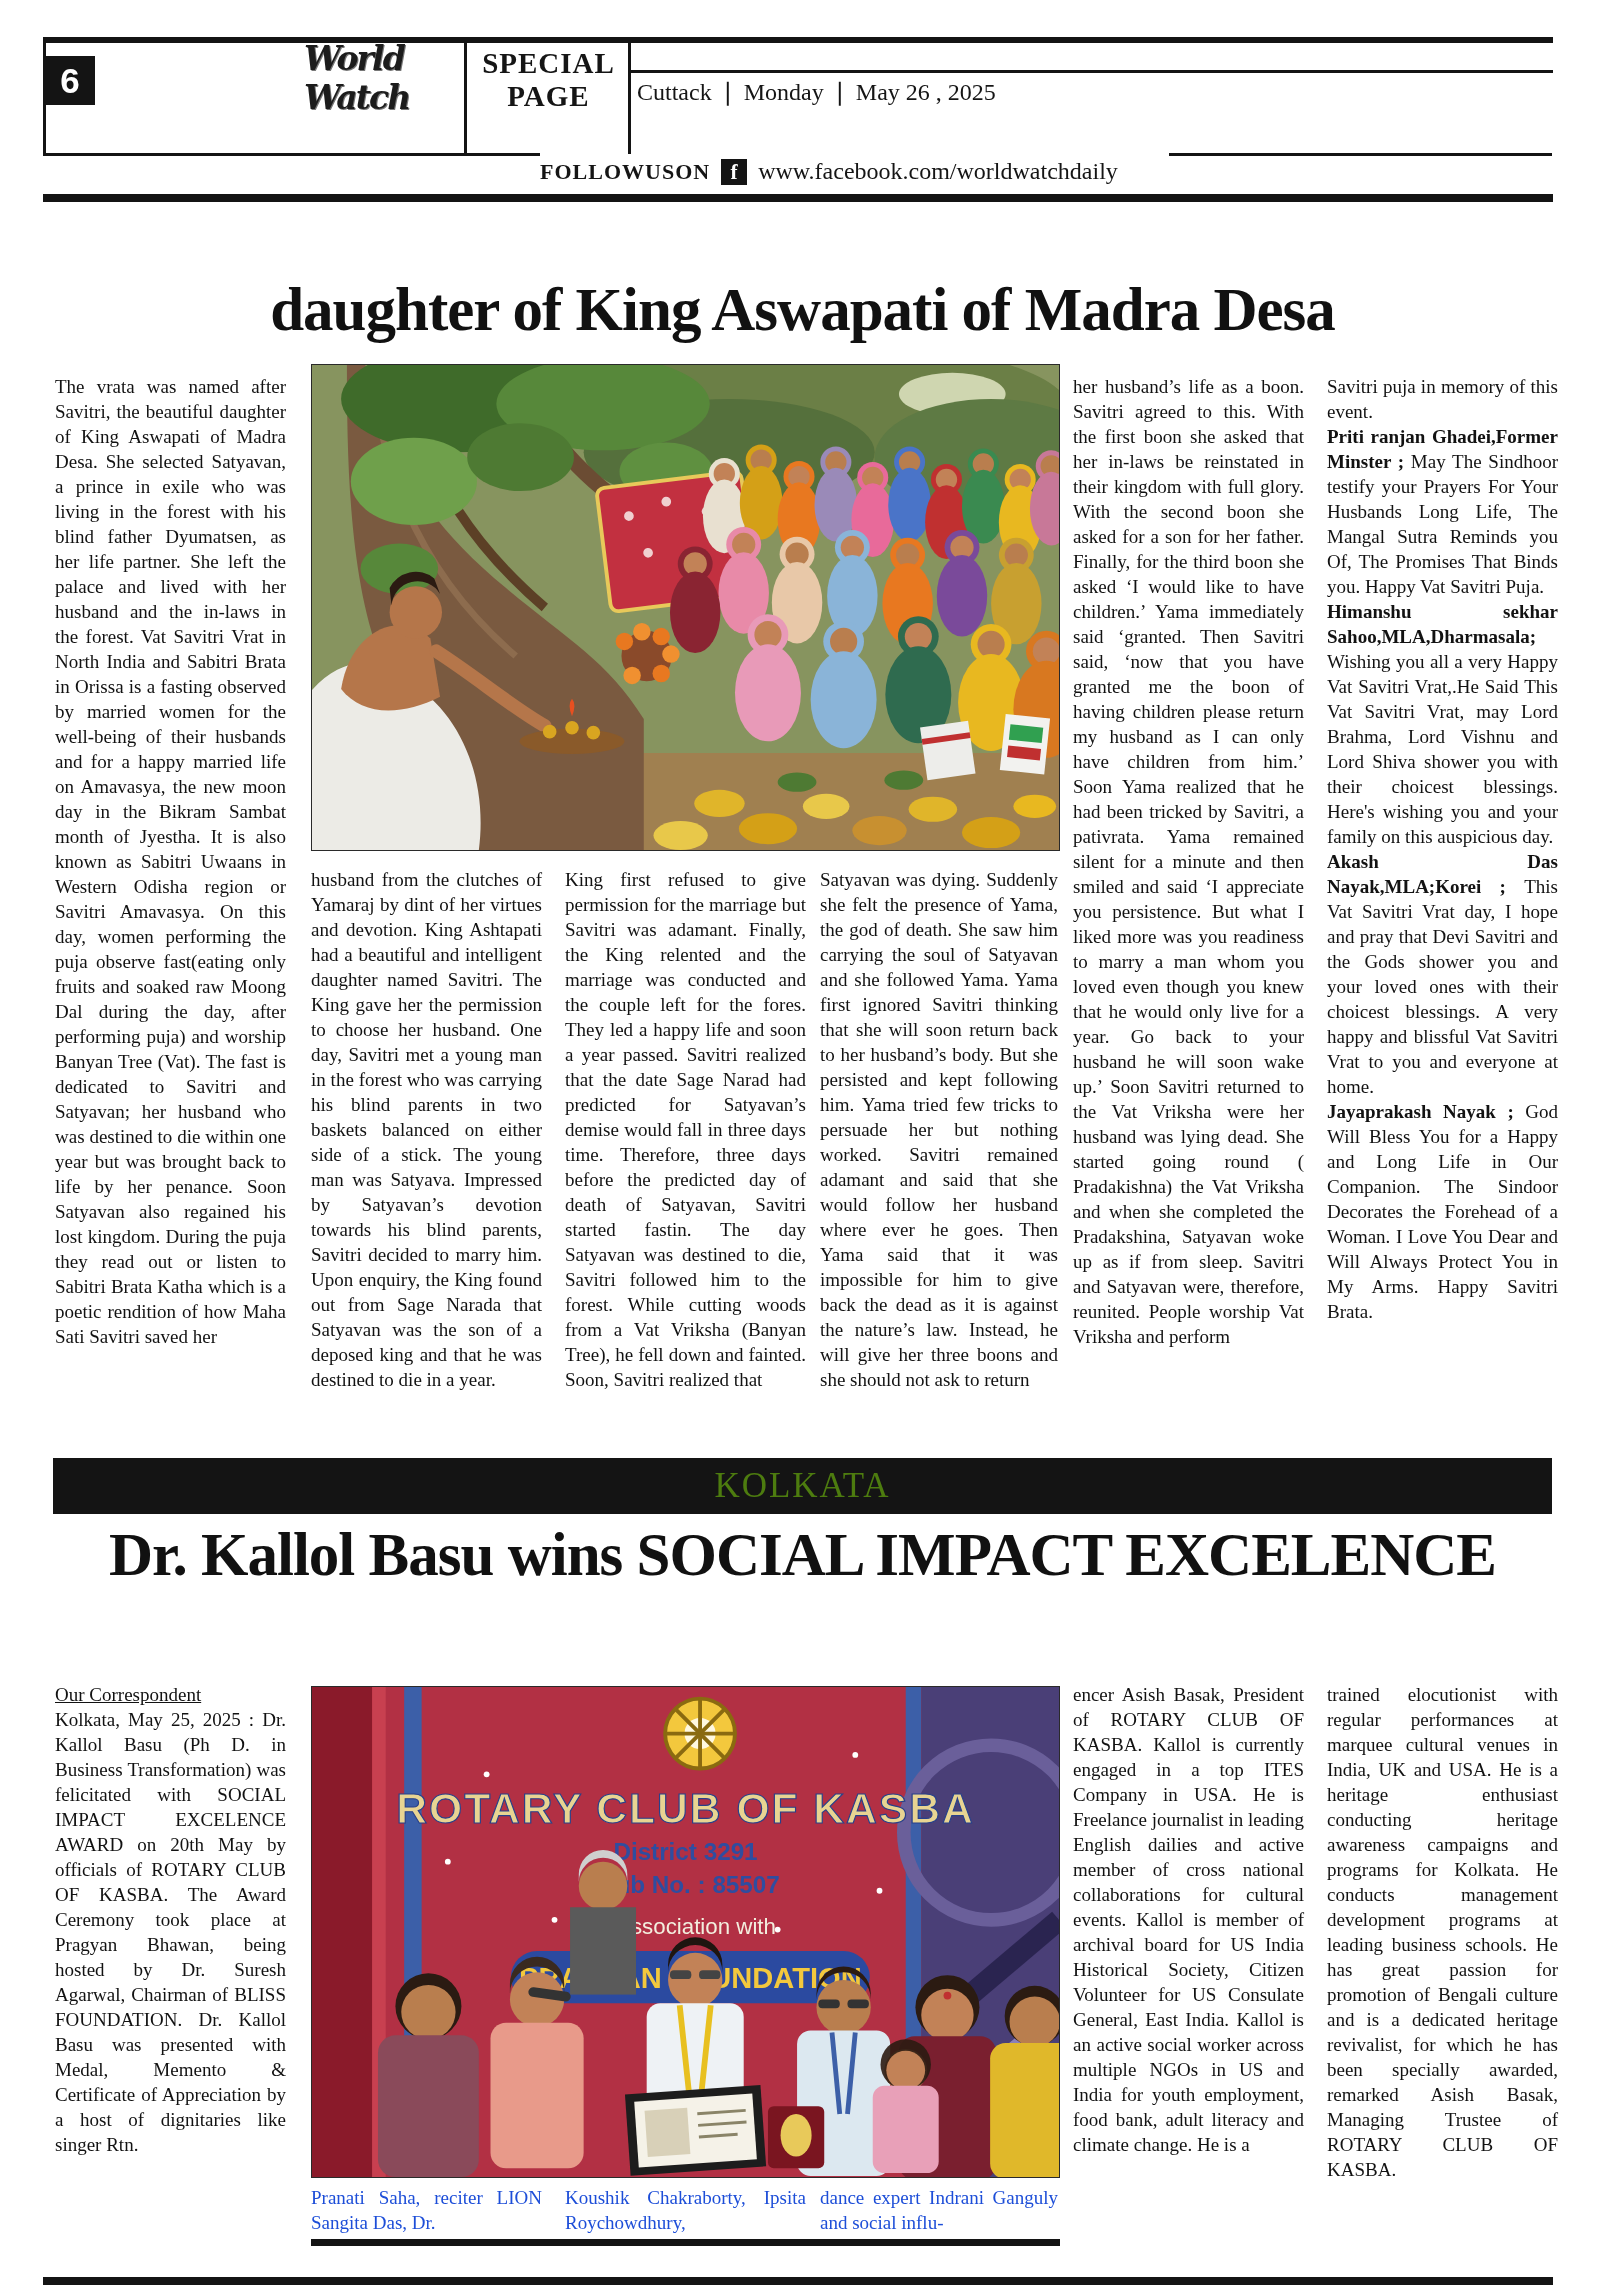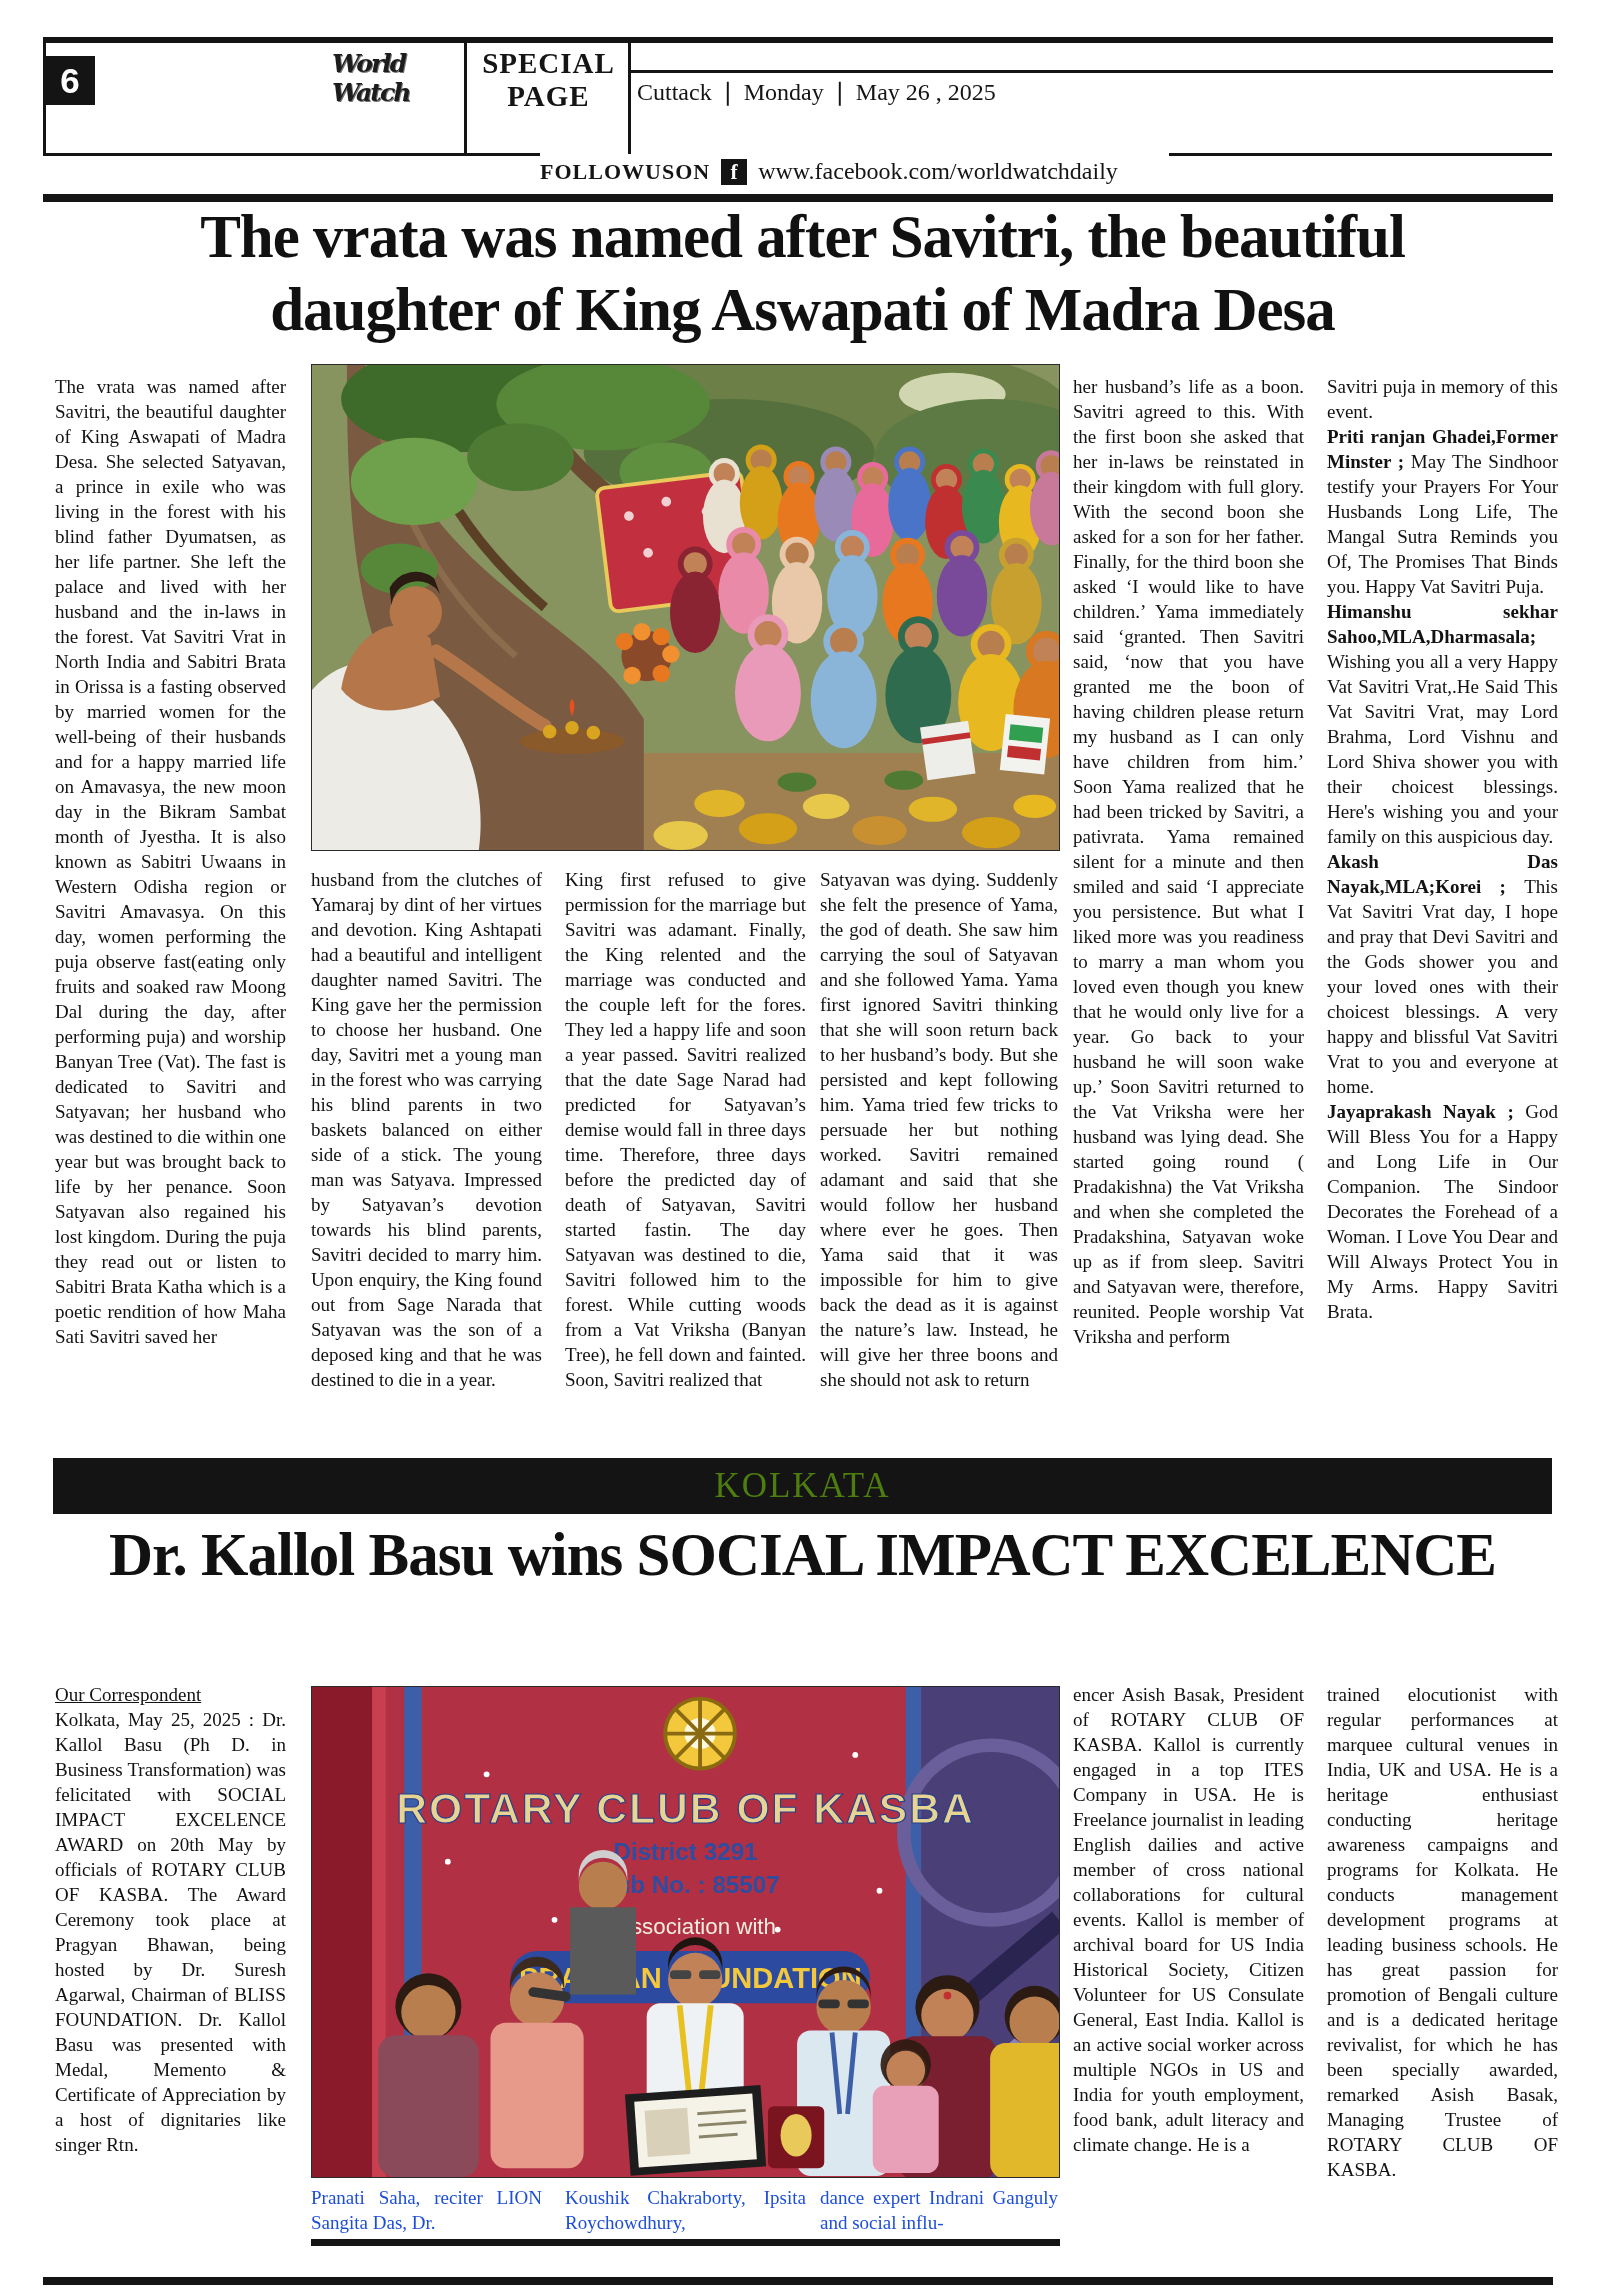--- a/index.html
+++ b/index.html
@@ -3,22 +3,22 @@
 <meta charset="utf-8">
 <style>
   html,body{margin:0;padding:0;background:#ffffff;}
   .page{position:relative;width:1605px;height:2293px;background:#ffffff;overflow:hidden;
         font-family:"Liberation Serif",serif;color:#151515;}
   .rule{position:absolute;background:#141414;}
   .vrule{position:absolute;background:#141414;width:2.9px;}
   .pgnum{position:absolute;left:45px;top:56px;width:50px;height:49px;background:#141414;color:#fff;
          font-family:"Liberation Sans",sans-serif;font-weight:bold;font-size:35px;
          display:flex;align-items:center;justify-content:center;}
-  .logo{position:absolute;left:332px;top:50px;width:155px;height:56px;display:flex;align-items:center;justify-content:center;
-        font-family:"DejaVu Serif",serif;font-style:italic;font-weight:bold;font-size:25px;letter-spacing:-1.9px;
+  .logo{position:absolute;left:304px;top:50px;width:155px;height:56px;display:flex;align-items:center;justify-content:center;
+        font-family:"DejaVu Serif",serif;font-style:italic;font-weight:bold;font-size:33px;letter-spacing:-1.9px;
         color:#1c1c1c;text-shadow:1px 1px 0 #777;}
   .special{position:absolute;left:472px;top:47px;width:153px;text-align:center;font-weight:bold;
            font-size:29px;line-height:33px;letter-spacing:1px;}
   .dateline{position:absolute;left:637px;top:78px;font-weight:normal;font-size:24px;white-space:nowrap;}
   .followrow{position:absolute;left:540px;top:158px;display:flex;align-items:center;gap:11px;font-size:24px;}
   .follow-label{font-weight:bold;font-size:22px;letter-spacing:1px;}
   .fbicon{width:26px;height:26px;background:#141414;color:#fff;font-weight:bold;font-size:21.3px;
           display:flex;align-items:flex-end;justify-content:center;font-family:"Liberation Serif",serif;}
   .hline{position:absolute;font-weight:bold;width:1605px;left:0;text-align:center;white-space:nowrap;
          font-size:61px;letter-spacing:-1px;color:#111;}
@@ -51,21 +51,20 @@
     <div>SPECIAL</div>
     <div>PAGE</div>
   </div>
   <div class="dateline">Cuttack ❘ Monday ❘ May 26 , 2025</div>
   <div class="followrow">
     <span class="follow-label">FOLLOWUSON</span>
     <span class="fbicon">f</span>
     <span>www.facebook.com/worldwatchdaily</span>
   </div>
 
-  <div class="hline" style="top:202px;">The vrata was named after Savitri, the beautiful</div>
   <div class="hline" style="top:275px;">daughter of King Aswapati of Madra Desa</div>
 
   <div class="photo" style="left:311px;top:364px;width:747px;height:485px;">
     <svg viewBox="0 0 770 500" preserveAspectRatio="none">
       <rect width="770" height="500" fill="#87945f"></rect>
       <ellipse cx="520" cy="45" rx="260" ry="70" fill="#6b7f46"></ellipse>
       <ellipse cx="660" cy="30" rx="55" ry="22" fill="#cfd6b0"></ellipse>
       <ellipse cx="430" cy="90" rx="150" ry="55" fill="#55703c"></ellipse>
       <ellipse cx="700" cy="95" rx="120" ry="60" fill="#5e7a44"></ellipse>
       <rect y="400" width="770" height="100" fill="#a08050"></rect>

